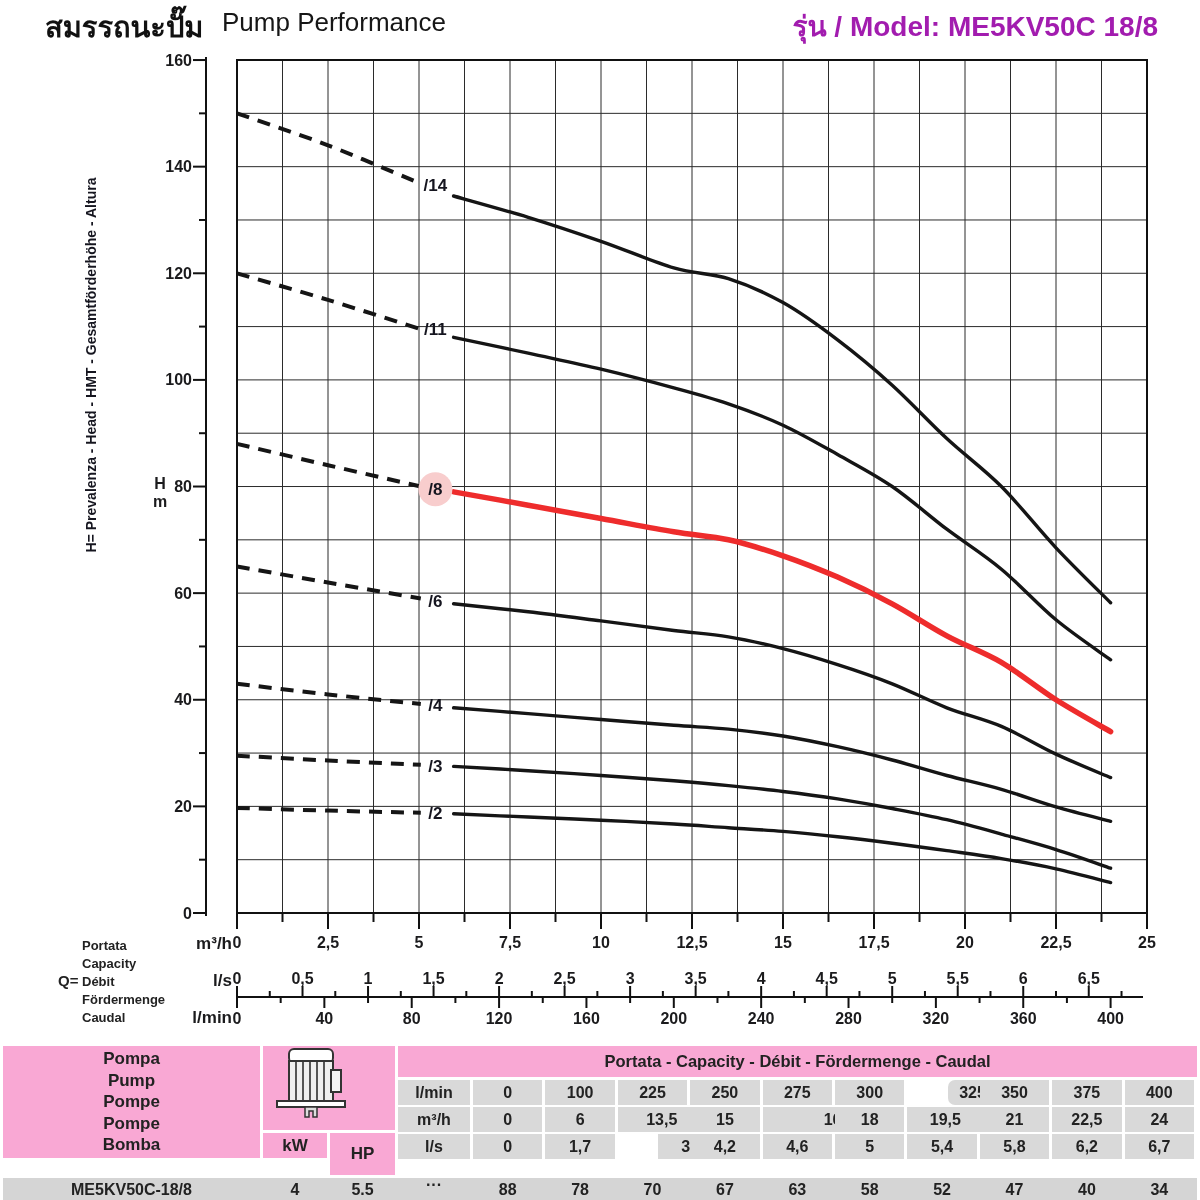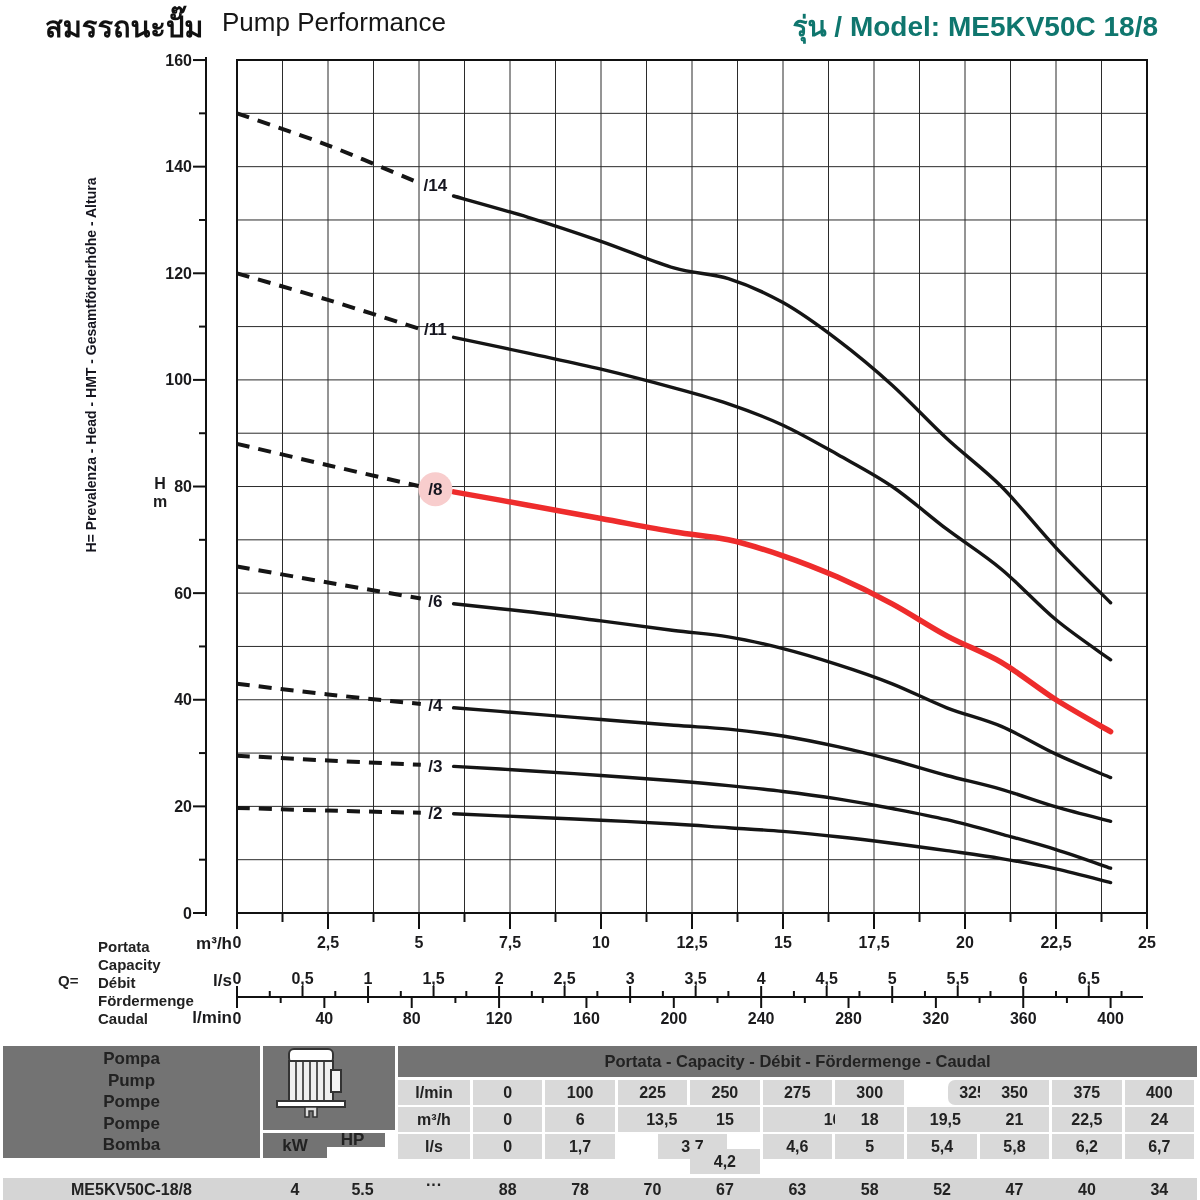--- a/index.html
+++ b/index.html
@@ -2,32 +2,32 @@
 <html><head>
 <meta charset="utf-8">
 <style>
   html,body{margin:0;padding:0;background:#fff;}
   body{width:1200px;height:1200px;position:relative;overflow:hidden;
        font-family:"Liberation Sans",sans-serif;color:#1b1b1d;}
   
   #title-row{position:absolute;left:0;top:0;width:1200px;height:46px;}
   #title-thai{position:absolute;left:45px;top:4px;font-size:29px;font-weight:bold;color:#111;}
   #title-en{position:absolute;left:222px;top:7px;font-size:26px;color:#161616;}
-  #title-model{position:absolute;right:42px;top:4px;font-size:28px;font-weight:bold;color:#0f766e;}
+  #title-model{position:absolute;right:42px;top:4px;font-size:28px;font-weight:bold;color:#a21caf;}
   
   svg{position:absolute;left:0;top:0;}
   .ax{font:bold 16px "Liberation Sans",sans-serif;fill:#1b1b1d;}
   .cl{font:bold 17px "Liberation Sans",sans-serif;fill:#15151f;}
   .rot{font:bold 14px "Liberation Sans",sans-serif;fill:#15151f;}
   
-  .qword{position:absolute;left:98px;font-size:15px;font-weight:bold;color:#222;}
+  .qword{position:absolute;left:82px;font-size:13px;font-weight:bold;color:#222;}
   #q-prefix{position:absolute;left:58px;top:972px;font-size:15px;font-weight:bold;color:#222;}
   .unitlab{position:absolute;width:84px;text-align:right;font-size:17px;font-weight:bold;color:#1b1b1d;}
   
-  .tcell{position:absolute;background:#737373;display:flex;align-items:center;justify-content:center;
+  .tcell{position:absolute;background:#f9a8d4;display:flex;align-items:center;justify-content:center;
          font-weight:bold;color:#222;}
   .vcell{position:absolute;background:#d9d9d9;height:25px;display:flex;align-items:center;justify-content:center;
          font-size:16px;font-weight:bold;color:#222;}
   #pump-cell{flex-direction:column;font-size:17px;line-height:21.5px;font-weight:bold;}
   #portata-header{font-size:16.5px;}
   .kwhp{font-size:17px;}
   #bottom-band{position:absolute;left:3px;top:1178px;width:1194px;height:24px;background:#d5d5d5;}
   .bcell{position:absolute;top:0;height:24px;display:flex;align-items:center;justify-content:center;
          font-size:16px;font-weight:bold;color:#222;}
 </style>
@@ -287,21 +287,21 @@
       <line x1="47" y1="16" x2="47" y2="54" stroke="#555" stroke-width="2"></line>
       <line x1="54" y1="16" x2="54" y2="54" stroke="#555" stroke-width="2"></line>
       <line x1="61" y1="16" x2="61" y2="54" stroke="#555" stroke-width="2"></line>
       <rect x="68" y="24" width="10" height="22" fill="#f5f5f5" stroke="#333" stroke-width="2"></rect>
       <rect x="14" y="55" width="68" height="6" fill="#fff" stroke="#333" stroke-width="2"></rect>
       <path d="M42 61 v10 h4 v-6 h4 v6 h4 v-10 z" fill="#ddd" stroke="#333" stroke-width="1.5"></path>
     </svg>
   </div>
 
   <div class="tcell kwhp" style="left:263px;top:1133px;width:64px;height:25px">kW</div>
-  <div class="tcell kwhp" style="left:320px;top:1133px;width:65px;height:14px">HP</div>
+  <div class="tcell kwhp" style="left:330px;top:1133px;width:65px;height:42px">HP</div>
 
   <div id="portata-header" class="tcell" style="left:398px;top:1046px;width:799px;height:31px">Portata - Capacity - Débit - Fördermenge - Caudal</div>
 
   <div class="vcell" style="left:398px;top:1080px;width:72px">l/min</div>
   <div class="vcell" style="left:398px;top:1107px;width:72px">m³/h</div>
   <div class="vcell" style="left:398px;top:1134px;width:72px">l/s</div>
   <div id="vals-row-0">
       <div class="vcell" style="left: 473px; top: 1080px; width: 69.4px;">0</div>
       <div class="vcell" style="left: 545.4px; top: 1080px; width: 69.4px;">100</div>
       <div class="vcell" style="left: 617.8px; top: 1080px; width: 69.4px;">225</div>
@@ -322,21 +322,21 @@
       <div class="vcell" style="left: 835px; top: 1107px; width: 69.4px;">18</div>
       <div class="vcell" style="left: 907.4px; top: 1107px; width: 76px;">19,5</div>
       <div class="vcell" style="left: 979.8px; top: 1107px; width: 69.4px;">21</div>
       <div class="vcell" style="left: 1052.2px; top: 1107px; width: 69.4px;">22,5</div>
       <div class="vcell" style="left: 1124.6px; top: 1107px; width: 69.4px;">24</div>
     </div>
   <div id="vals-row-2">
       <div class="vcell" style="left: 473px; top: 1134px; width: 69.4px;">0</div>
       <div class="vcell" style="left: 545.4px; top: 1134px; width: 69.4px;">1,7</div>
       <div class="vcell" style="left: 617.8px; top: 1134px; width: 69.4px; margin-left: 40px;">3,7</div>
-      <div class="vcell" style="left: 690.2px; top: 1134px; width: 69.4px; margin-top: 15px;">4,2</div>
+      <div class="vcell" style="left: 690.2px; top: 1134px; width: 69.4px;">4,2</div>
       <div class="vcell" style="left: 762.6px; top: 1134px; width: 69.4px;">4,6</div>
       <div class="vcell" style="left: 835px; top: 1134px; width: 69.4px;">5</div>
       <div class="vcell" style="left: 907.4px; top: 1134px; width: 69.4px;">5,4</div>
       <div class="vcell" style="left: 979.8px; top: 1134px; width: 69.4px;">5,8</div>
       <div class="vcell" style="left: 1052.2px; top: 1134px; width: 69.4px;">6,2</div>
       <div class="vcell" style="left: 1124.6px; top: 1134px; width: 69.4px;">6,7</div>
     </div>
 
   <div id="bottom-band">
     <div class="bcell" style="left:0;width:257px">ME5KV50C-18/8</div>

